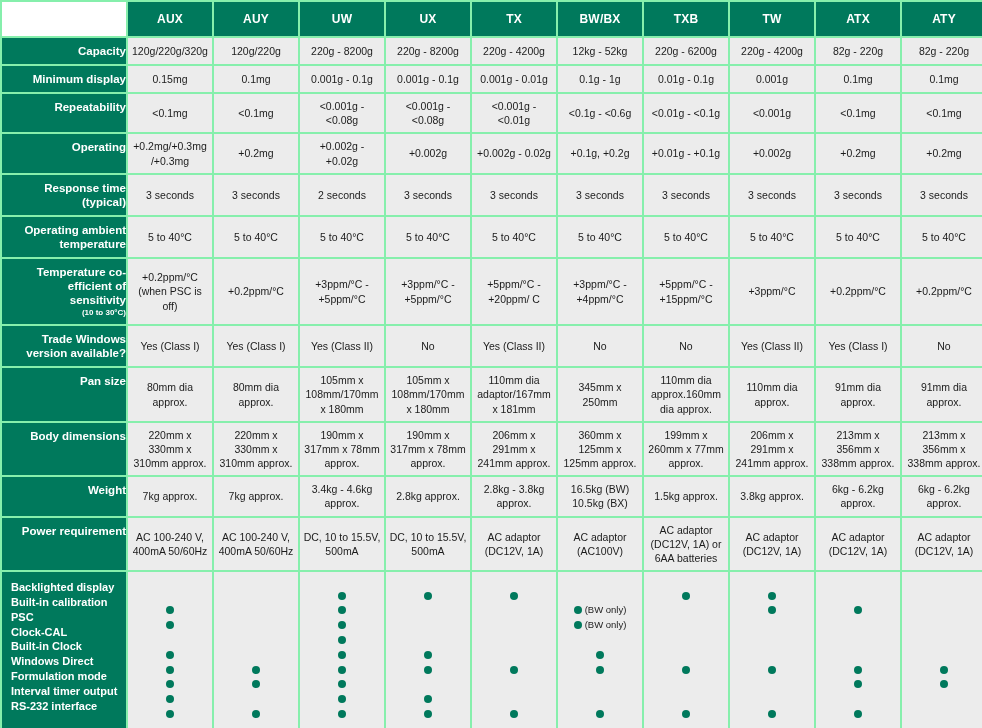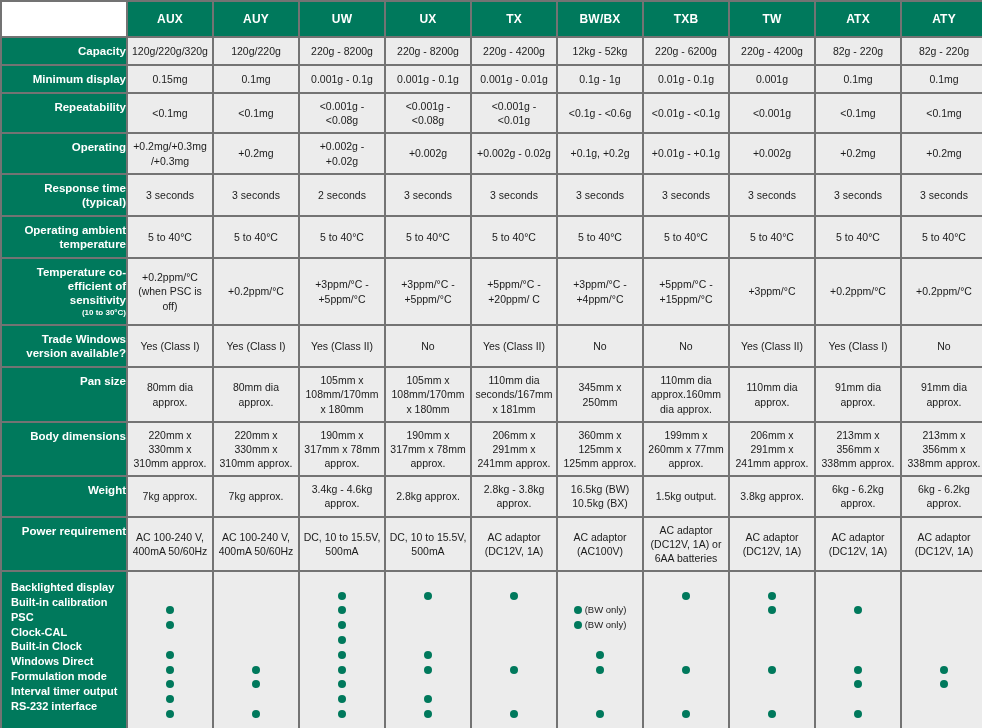--- a/index.html
+++ b/index.html
@@ -5,21 +5,21 @@
   * { box-sizing: border-box; }
   html, body {
     margin: 0; padding: 0;
     background: #ffffff;
     font-family: "Liberation Sans", sans-serif;
   }
   #page {
     width: 982px; height: 728px;
     position: relative;
     overflow: hidden;
-    background: #737373;
+    background: #86efac;
   }
   table.spec {
     border-collapse: separate;
     border-spacing: 2px 2px;
     table-layout: fixed;
     width: 978px;
     margin: 0;
   }
   col.labelcol { width: 124px; }
   col.datacol  { width: 84px; }
@@ -260,21 +260,21 @@
           <td class="cell">Yes (Class II)</td>
           <td class="cell">Yes (Class I)</td>
           <td class="cell">No</td>
         </tr>
         <tr>
           <td class="rowlabel"><span>Pan size</span></td>
           <td class="cell">80mm dia approx.</td>
           <td class="cell">80mm dia approx.</td>
           <td class="cell">105mm x 108mm/170mm x 180mm</td>
           <td class="cell">105mm x 108mm/170mm x 180mm</td>
-          <td class="cell">110mm dia seconds/167mm x 181mm</td>
+          <td class="cell">110mm dia adaptor/167mm x 181mm</td>
           <td class="cell">345mm x 250mm</td>
           <td class="cell">110mm dia approx.160mm dia approx.</td>
           <td class="cell">110mm dia approx.</td>
           <td class="cell">91mm dia approx.</td>
           <td class="cell">91mm dia approx.</td>
         </tr>
         <tr>
           <td class="rowlabel"><span>Body dimensions</span></td>
           <td class="cell">220mm x 330mm x 310mm approx.</td>
           <td class="cell">220mm x 330mm x 310mm approx.</td>
@@ -288,21 +288,21 @@
           <td class="cell">213mm x 356mm x 338mm approx.</td>
         </tr>
         <tr>
           <td class="rowlabel"><span>Weight</span></td>
           <td class="cell">7kg approx.</td>
           <td class="cell">7kg approx.</td>
           <td class="cell">3.4kg - 4.6kg approx.</td>
           <td class="cell">2.8kg approx.</td>
           <td class="cell">2.8kg - 3.8kg approx.</td>
           <td class="cell">16.5kg (BW) 10.5kg (BX)</td>
-          <td class="cell">1.5kg output.</td>
+          <td class="cell">1.5kg approx.</td>
           <td class="cell">3.8kg approx.</td>
           <td class="cell">6kg - 6.2kg approx.</td>
           <td class="cell">6kg - 6.2kg approx.</td>
         </tr>
         <tr>
           <td class="rowlabel"><span>Power requirement</span></td>
           <td class="cell">AC 100-240 V, 400mA 50/60Hz</td>
           <td class="cell">AC 100-240 V, 400mA 50/60Hz</td>
           <td class="cell">DC, 10 to 15.5V, 500mA</td>
           <td class="cell">DC, 10 to 15.5V, 500mA</td>

